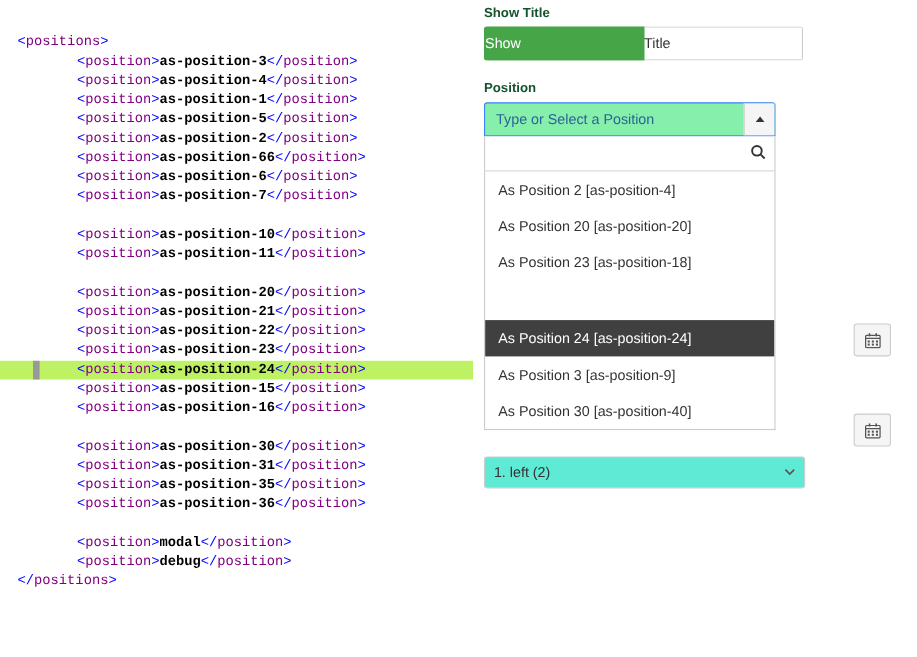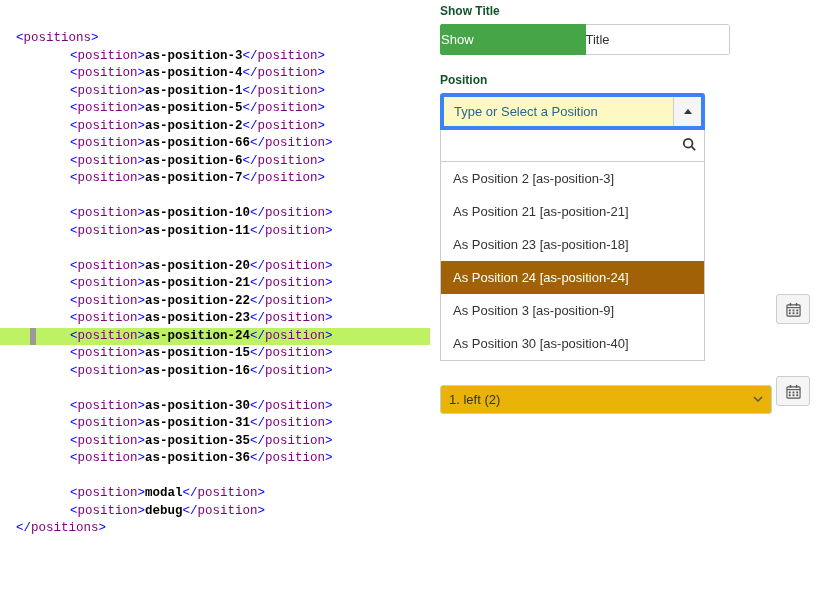--- a/index.html
+++ b/index.html
@@ -87,23 +87,23 @@
     background: #fff;
     color: #333;
     border-left: none;
   }
   .combo-wrapper {
     position: relative;
     width: 265px;
   }
   .combo-header {
     display: flex;
-    border: 4px solid #3b82f6;
+    border: 1px solid #3b82f6;
     border-radius: 3px 3px 0 0;
-    background: #fef9c3;
+    background: #86efac;
   }
   .combo-placeholder {
     flex: 1;
     padding: 7px 10px;
     color: #2a6496;
     font-size: 13px;
   }
   .combo-caret {
     width: 28px;
     border-left: 1px solid #ccc;
@@ -142,30 +142,31 @@
     overflow-y: scroll;
     position: relative;
   }
   .dropdown-item {
     padding: 9px 12px;
     font-size: 13px;
     color: #333;
     cursor: pointer;
   }
   .dropdown-item.selected {
-    background: #a16207;
+    background: #404040;
     color: #fff;
+    margin-top: 36px;
   }
 
   .ordering-select {
-    width: 332px;
+    width: 292px;
     padding: 6px 8px;
     border: 1px solid #ccc;
     border-radius: 3px;
-    background: #eab308;
+    background: #5eead4;
     font-size: 13px;
     display: flex;
     justify-content: space-between;
     align-items: flex-end;
   }
   .ordering-caret svg { width: 10px; height: 10px; }
 
   .cal-icon-box {
     position: absolute;
     right: 24px;
@@ -208,22 +209,22 @@
       <div class="combo-search-row">
         <input class="combo-search-input" value="" style="">
         <span class="search-icon">
           <svg viewBox="0 0 16 16" fill="none" stroke="#333" stroke-width="2">
               <circle cx="7" cy="7" r="5"></circle>
               <line x1="11" y1="11" x2="15" y2="15"></line>
             </svg>
         </span>
       </div>
       <div class="dropdown-list" id="dropdown-list">
-          <div class="dropdown-item">As Position 2 [as-position-3]</div>
-          <div class="dropdown-item">As Position 21 [as-position-21]</div>
+          <div class="dropdown-item">As Position 2 [as-position-4]</div>
+          <div class="dropdown-item">As Position 20 [as-position-20]</div>
           <div class="dropdown-item">As Position 23 [as-position-18]</div>
           <div class="dropdown-item selected">As Position 24 [as-position-24]</div>
           <div class="dropdown-item">As Position 3 [as-position-9]</div>
           <div class="dropdown-item">As Position 30 [as-position-40]</div>
         </div>
     </div>
 
     <div style="height:24px"></div>
     <div class="ordering-select">
       <span>1. left (2)</span>

